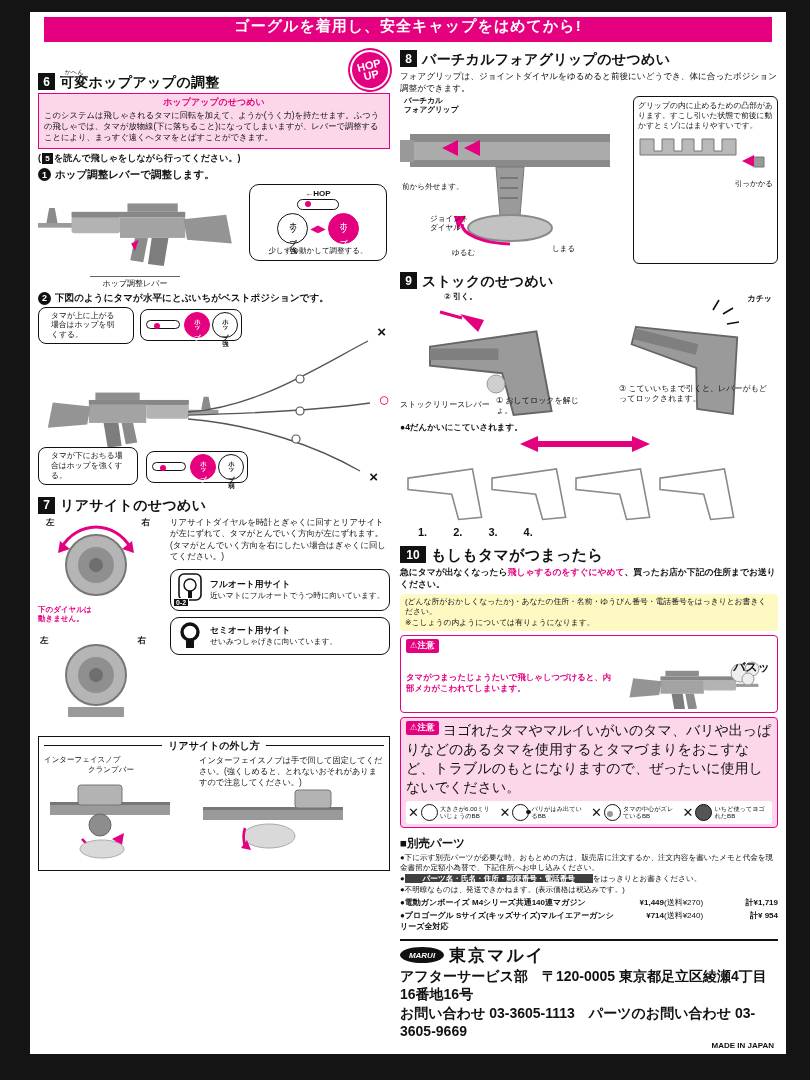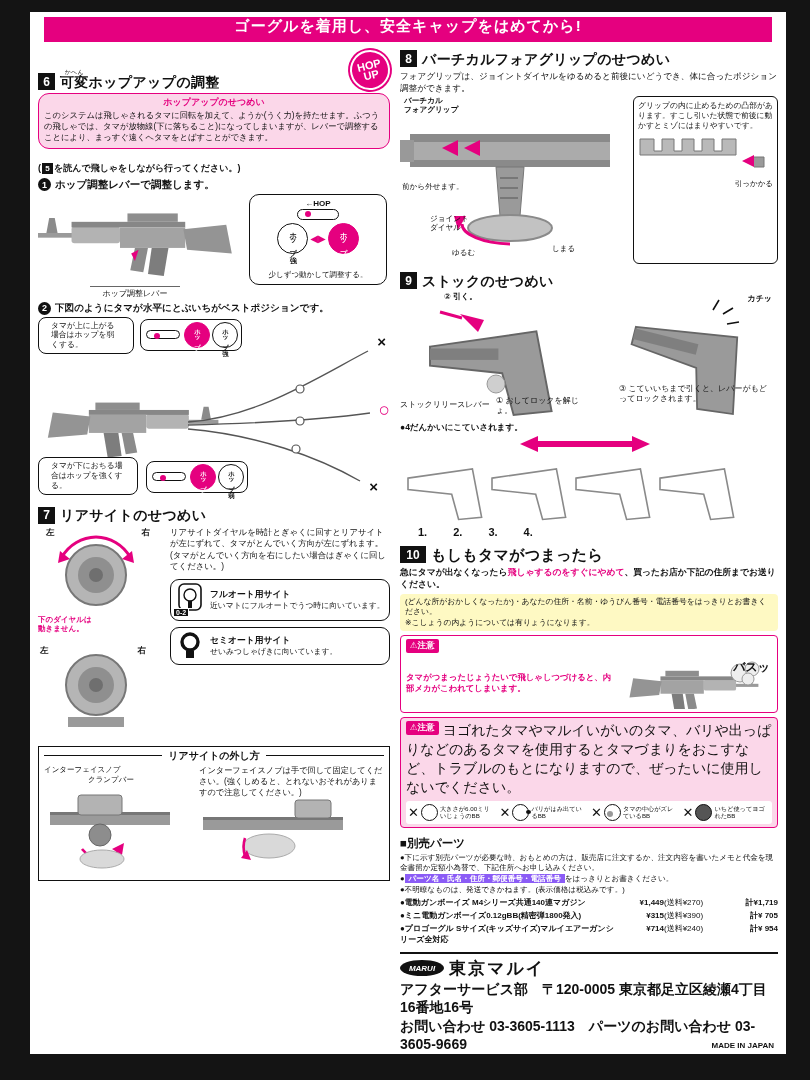--- a/index.html
+++ b/index.html
@@ -40,22 +40,22 @@
 
   
   .hop-badge {
     margin-left:auto; width:40px; height:40px; border-radius:50%;
     background:#e5007f; color:#fff; display:flex; flex-direction:column;
     align-items:center; justify-content:center; font-weight:700; font-size:11px;
     line-height:0.95; transform:rotate(-14deg); border:2px solid #fff;
     box-shadow:0 0 0 2px #e5007f; flex:none;
   }
   .info-box {
-    border:1.5px solid #e5007f; background:#fbd7e9; border-radius:11px;
-    padding:2px 5px 4px; margin:2px 0 13px;
+    border:1.5px solid #e5007f; background:#fbd7e9; border-radius:0;
+    padding:2px 5px 4px; margin:2px 0 3px;
   }
   .info-title { color:#e5007f; font-weight:700; font-size:9px; text-align:center; margin-bottom:1px; }
   .info-text { font-size:8.3px; line-height:1.35; }
   .pre-note { font-size:9px; font-weight:700; margin:1px 0 2px; }
   .mini-num {
     display:inline-flex; background:#111; color:#fff; width:11px; height:11px;
     align-items:center; justify-content:center; font-size:8px; margin:0 1px;
   }
   .step-line { display:flex; align-items:center; gap:4px; margin:3px 0 2px; }
   .step-num {
@@ -86,21 +86,21 @@
   }
   .hop-circles { display:flex; align-items:center; justify-content:center; gap:2px; }
   .hop-circle {
     width:31px; height:31px; border-radius:50%; border:1.5px solid #111;
     display:inline-flex; align-items:center; justify-content:center; flex:none; background:#fff;
   }
   .hop-circle span { writing-mode:vertical-rl; font-size:7.2px; font-weight:700; letter-spacing:-0.5px; }
   .hop-circle.hl { background:#e5007f; border-color:#e5007f; }
   .hop-circle.hl span { color:#fff; }
   .arr { color:#e5007f; font-weight:700; font-size:10px; }
-  .adjust-note { font-size:7.5px; margin-top:16px; }
+  .adjust-note { font-size:7.5px; margin-top:2px; }
 
   .d-hop2 { position:relative; height:182px; margin:2px 0 2px; }
   .note-box {
     position:absolute; border:1.2px solid #111; border-radius:8px;
     font-size:7.8px; line-height:1.25; padding:3px 12px; width:96px; background:#fff; z-index:2;
   }
   .mini-callout {
     position:absolute; border:1.2px solid #111; border-radius:8px; background:#fff;
     padding:2px 3px; display:flex; align-items:center; gap:2px; z-index:2;
   }
@@ -182,21 +182,21 @@
   .bb-circle { width:17px; height:17px; border-radius:50%; border:1.5px solid #111; flex:none; position:relative; background:#fff; }
   .bb-circle.dark { background:#555; }
   .bb-circle .burr { position:absolute; right:-3px; top:5px; width:5px; height:4px; background:#111; border-radius:50%; }
   .bb-circle .off { position:absolute; left:2px; top:6px; width:6px; height:6px; background:#999; border-radius:50%; }
   .bb-label { font-size:6.2px; line-height:1.15; }
 
   
   .parts { margin-top:6px; }
   .parts-header { font-weight:700; font-size:11.5px; margin-bottom:2px; }
   .parts-note { font-size:7.6px; line-height:1.32; margin-bottom:1px; }
-  .pink-hl { background:#8b5cf6; color:#fff; padding:0 4px; font-weight:700; }
+  .pink-hl { background:#404040; color:#fff; padding:0 18px; font-weight:700;text-decoration:underline; }
   .parts-item { display:flex; font-size:8px; font-weight:700; margin-top:2px; align-items:baseline; }
   .parts-item .pi-name { flex:1; min-width:0; }
   .parts-item .pi-price { width:46px; text-align:right; flex:none; }
   .parts-item .pi-ship { width:58px; flex:none; font-weight:400; }
   .parts-item .pi-total { width:56px; text-align:right; flex:none; }
 
   
   .footer { border-top:2px solid #111; margin-top:7px; padding-top:3px; }
   .brand-row { display:flex; align-items:center; gap:5px; }
   .brand-badge {
@@ -609,26 +609,20 @@
         </div>
         <div class="parts-note">●不明瞭なものは、発送できかねます。(表示価格は税込みです。)</div>
 
         <div class="parts-item">
           <span class="pi-name">●電動ガンボーイズ M4シリーズ共通140連マガジン</span>
           <span class="pi-price">¥1,449</span>
           <span class="pi-ship">(送料¥270)</span>
           <span class="pi-total">計¥1,719</span>
         </div>
         <div class="parts-item">
-          <span class="pi-name">●ミニ電動ガンボーイズ0.12gBB(精密弾1800発入)</span>
-          <span class="pi-price">¥315</span>
-          <span class="pi-ship">(送料¥390)</span>
-          <span class="pi-total">計¥ 705</span>
-        </div>
-        <div class="parts-item">
           <span class="pi-name">●プロゴーグル Sサイズ(キッズサイズ)マルイエアーガンシリーズ全対応</span>
           <span class="pi-price">¥714</span>
           <span class="pi-ship">(送料¥240)</span>
           <span class="pi-total">計¥ 954</span>
         </div>
       </div>
 
       <div class="footer">
         <div class="brand-row">
           <span class="brand-badge">MARUI</span>

